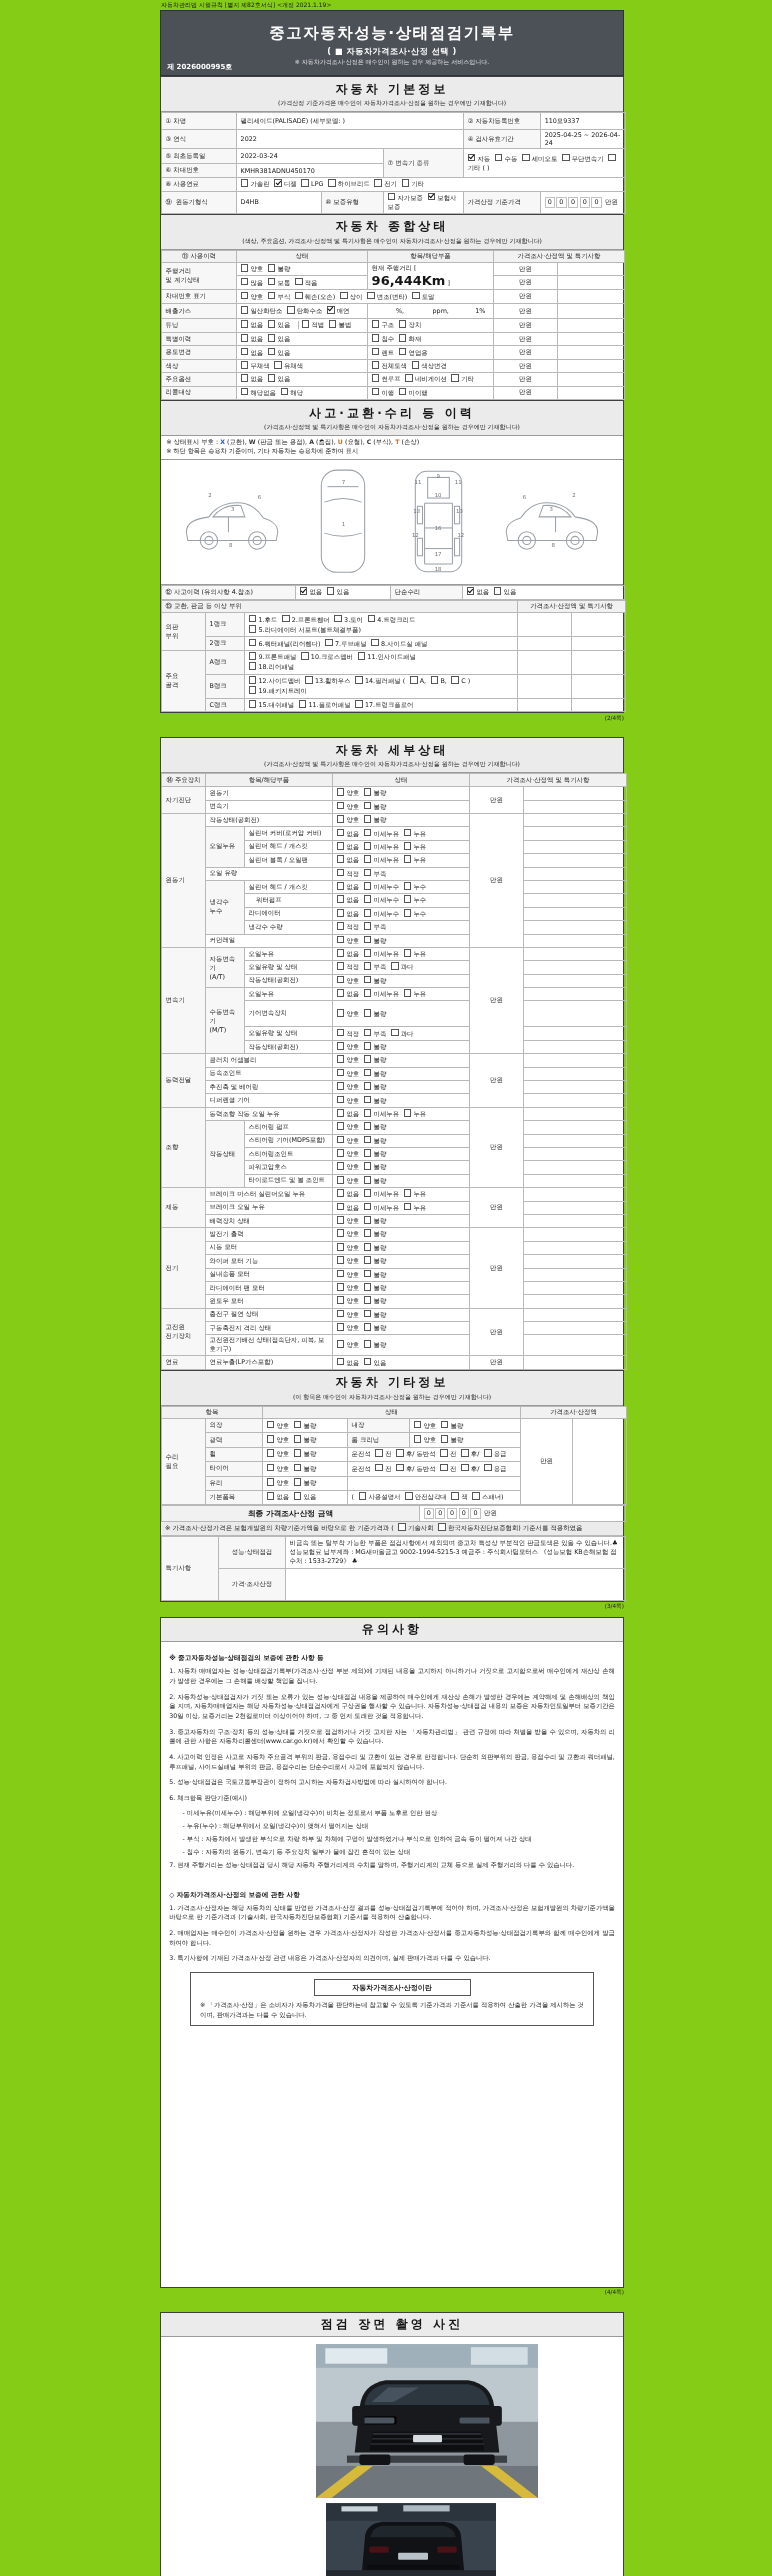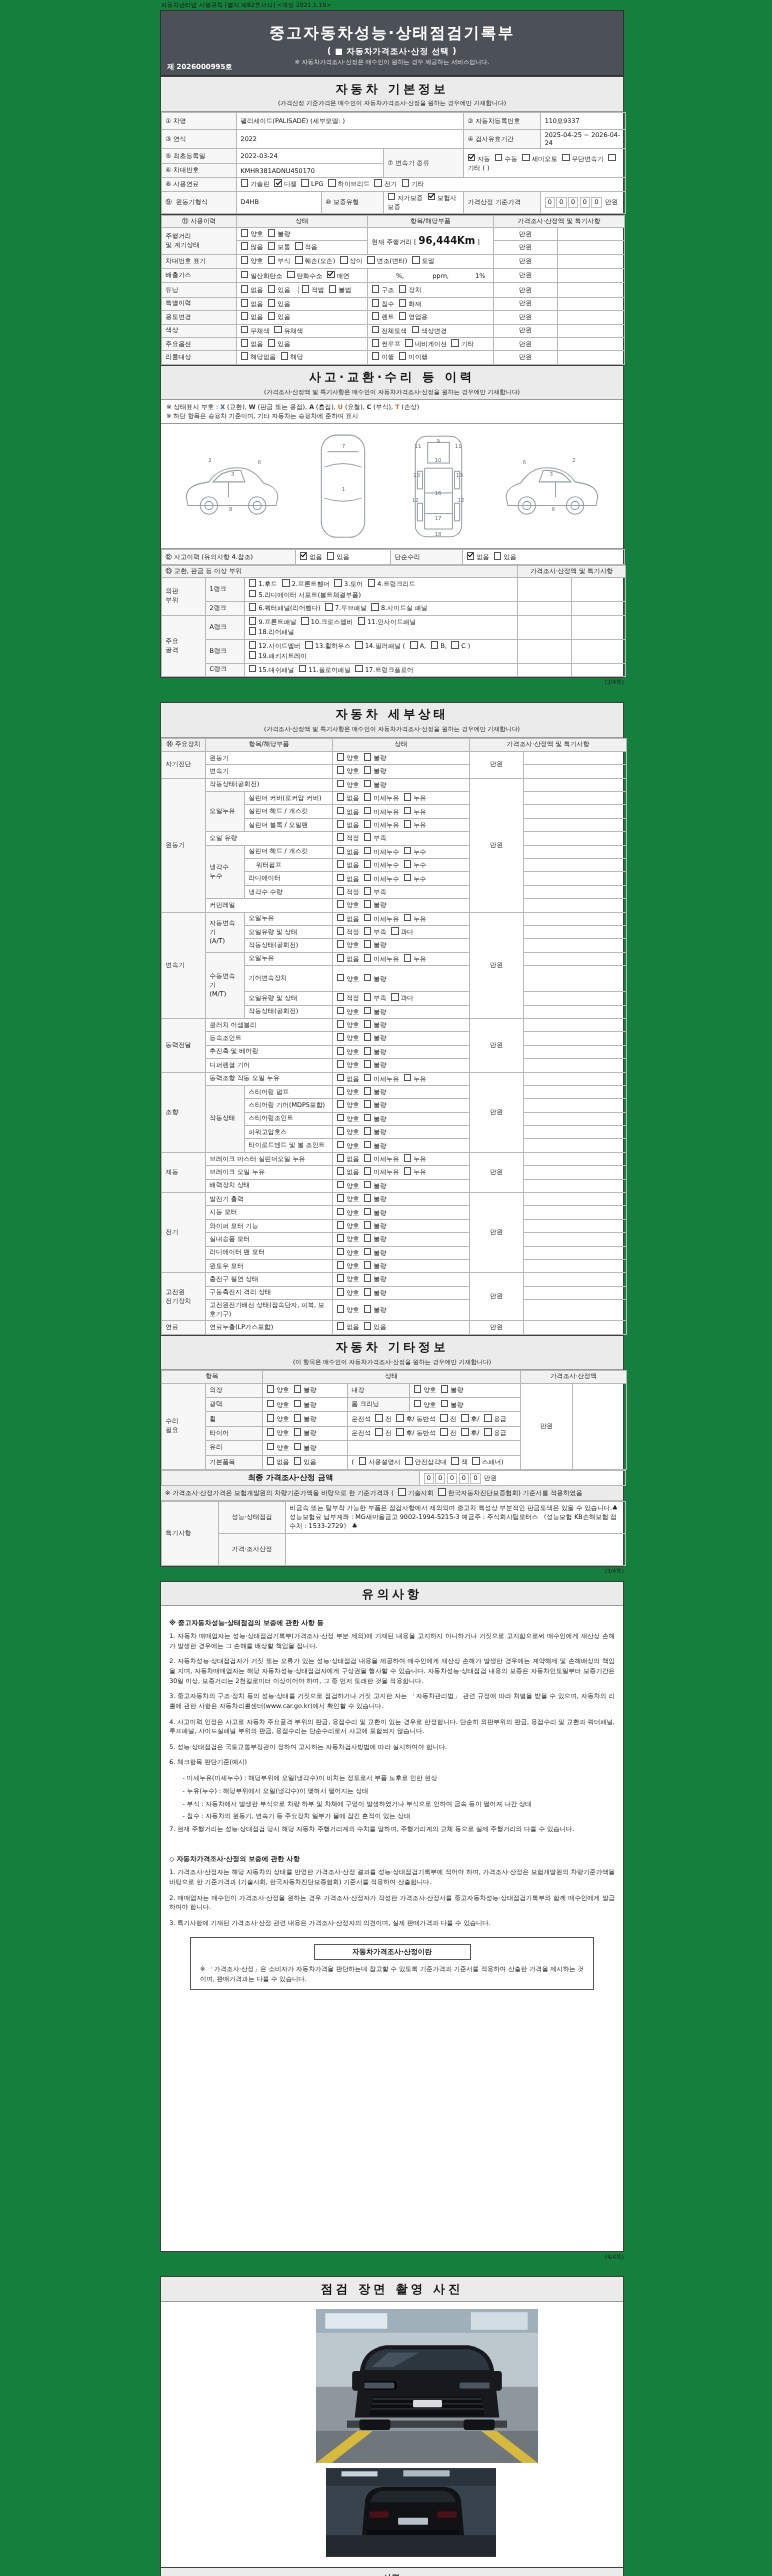--- a/index.html
+++ b/index.html
@@ -1,16 +1,16 @@
 <!DOCTYPE html>
 <html style="font-size:8.2px"><head>
 <meta charset="utf-8">
 <style>
   html,body{margin:0;padding:0;background:#ffffff;}
-  .page{position:relative;width:773px;height:2576px;background:#15803d;overflow:hidden;
+  .page{position:relative;width:773px;height:2576px;background:#84cc16;overflow:hidden;
         font-family:"DejaVu Sans","Liberation Sans",sans-serif;color:#161616;}
   .formref{position:absolute;left:161px;top:1px;font-size:6px;letter-spacing:0;}
   .doc{position:absolute;left:160px;top:10.3px;width:464px;}
   
   .hdr{background:#4c5157;border:1px solid #2e3135;color:#fff;height:66px;box-sizing:border-box;position:relative;text-align:center;padding-top:11.3px;}
   .hdr .t1{font-size:15.5px;font-weight:bold;letter-spacing:1.5px;}
   .hdr .t2{font-size:8.2px;font-weight:bold;margin-top:2.1px;letter-spacing:0.5px;}
   .hdr .t3{font-size:6px;color:#e3e3e3;margin-top:1.5px;}
   .hdr .no{position:absolute;left:6.2px;bottom:3.1px;font-size:7px;font-weight:bold;}
   
@@ -19,21 +19,21 @@
   .band .bt{font-size:12px;font-weight:bold;letter-spacing:3.1px;}
   .band .bs{font-size:6px;margin-top:1.5px;letter-spacing:0;}
   
   table.t{width:100%;border-collapse:collapse;table-layout:fixed;}
   .t td,.t th{border:0.5px solid #b8b8b8;padding:1px 3.6px;font-size:6.4px;font-weight:normal;text-align:left;vertical-align:middle;box-sizing:border-box;overflow:hidden;}
   .t .lab{background:#f7f7f7;}
   .t .hd{background:#f1f1f1;}
   .t .ctr{text-align:center;}
   .t .pre{white-space:pre;}
   .t .plc{white-space:pre-line;}
-  .mil{font-size:10px;font-weight:bold;letter-spacing:0;}
+  .mil{font-size:13px;font-weight:bold;letter-spacing:0;}
   
   .cb{display:inline-block;width:5.7px;height:5.7px;border:0.8px solid #565656;background:#fff;margin:0 2.1px -0.5px 4.6px;position:relative;}
   .cb:first-child{margin-left:0;}
   .cb.ck:after{content:"";position:absolute;left:0.5px;top:0.5px;width:3.6px;height:2.1px;border-left:1.1px solid #0d0d0d;border-bottom:1.1px solid #0d0d0d;transform:rotate(-48deg);}
   .cbl{font-size:6.4px;}
   .tok{font-size:6.4px;}
   
   .dig{display:inline-block;width:8.2px;height:8.8px;border:0.5px solid #c2c2c2;margin-right:1.5px;text-align:center;font-size:6.4px;line-height:8.8px;vertical-align:middle;background:#fff;}
   
   .legend{padding:2.6px 5.2px;border-bottom:0.5px solid #9a9a9a;font-size:6.2px;line-height:8.8px;}
@@ -132,20 +132,24 @@
                 <td><span class="cb"></span><span class="cbl">자가보증</span><span class="cb ck"></span><span class="cbl">보험사보증</span></td>
                 <td class="lab">가격산정 기준가격</td>
                 <td><span class="dig">0</span><span class="dig">0</span><span class="dig">0</span><span class="dig">0</span><span class="dig">0</span><span class="cbl"> 만원</span></td>
               </tr>
             </tbody>
           </table>
         </div>
     </div>
 
     <div class="sec" style="border-top:none;">
+      <div class="band">
+        <div class="bt">자동차 종합상태</div>
+        <div class="bs">(색상, 주요옵션, 가격조사·산정액 및 특기사항은 매수인이 자동차가격조사·산정을 원하는 경우에만 기재합니다)</div>
+      </div>
       <div id="overall-table">
           <table class="t">
             <colgroup>
               <col style="width: 75px;">
               <col style="width: 131px;">
               <col style="width: 126px;">
               <col style="width: 64px;">
               <col style="width: 67px;">
             </colgroup>
             <tbody>

